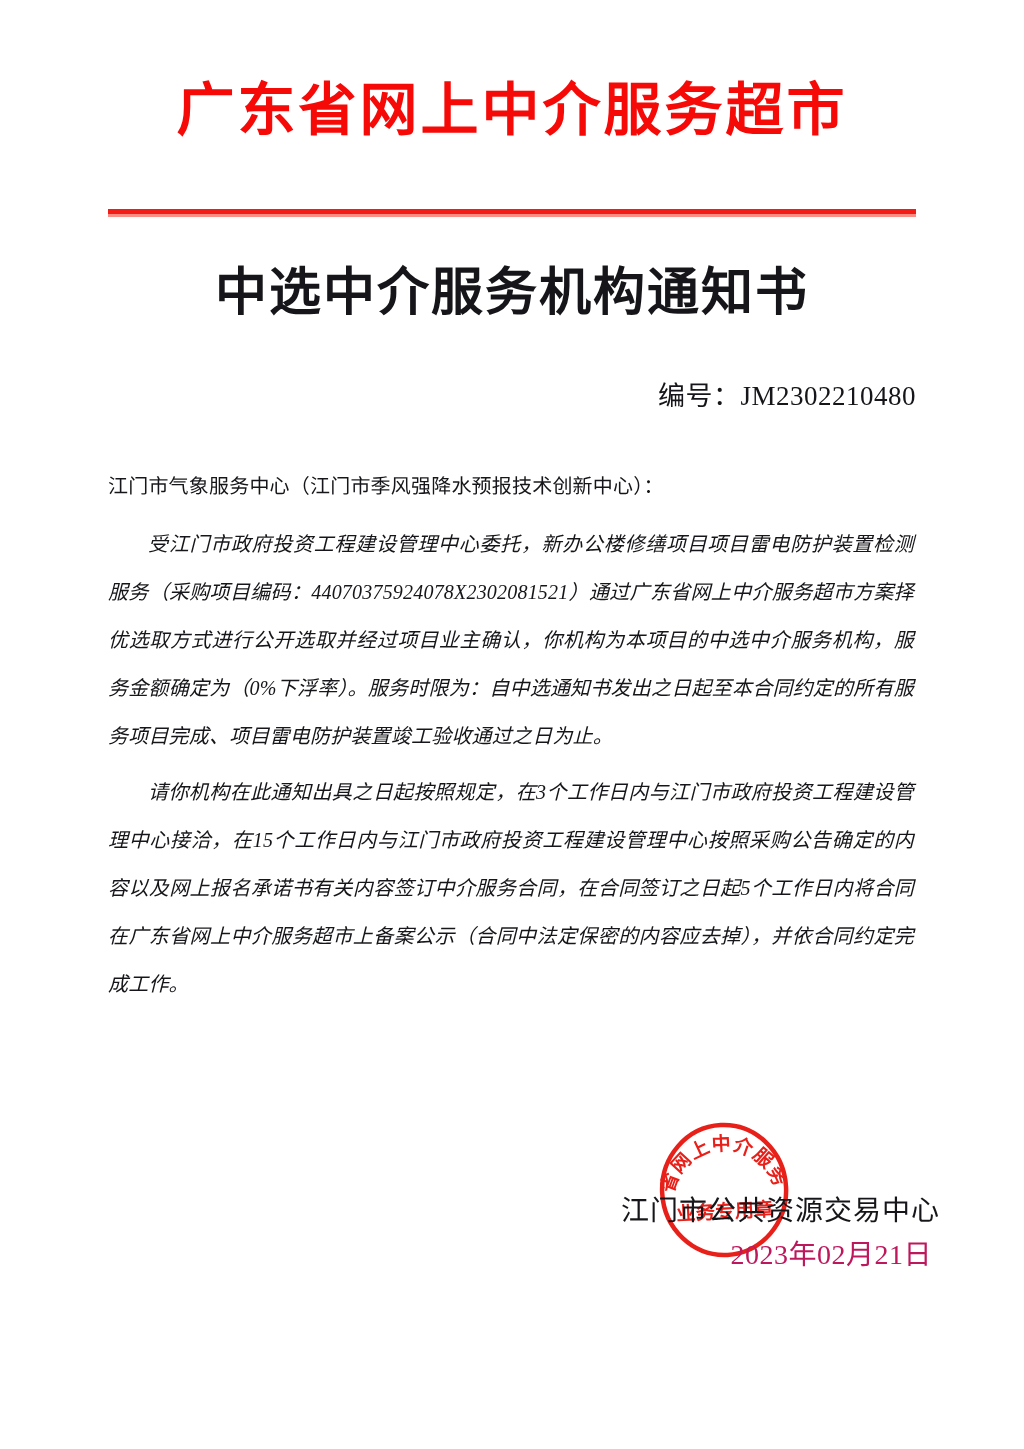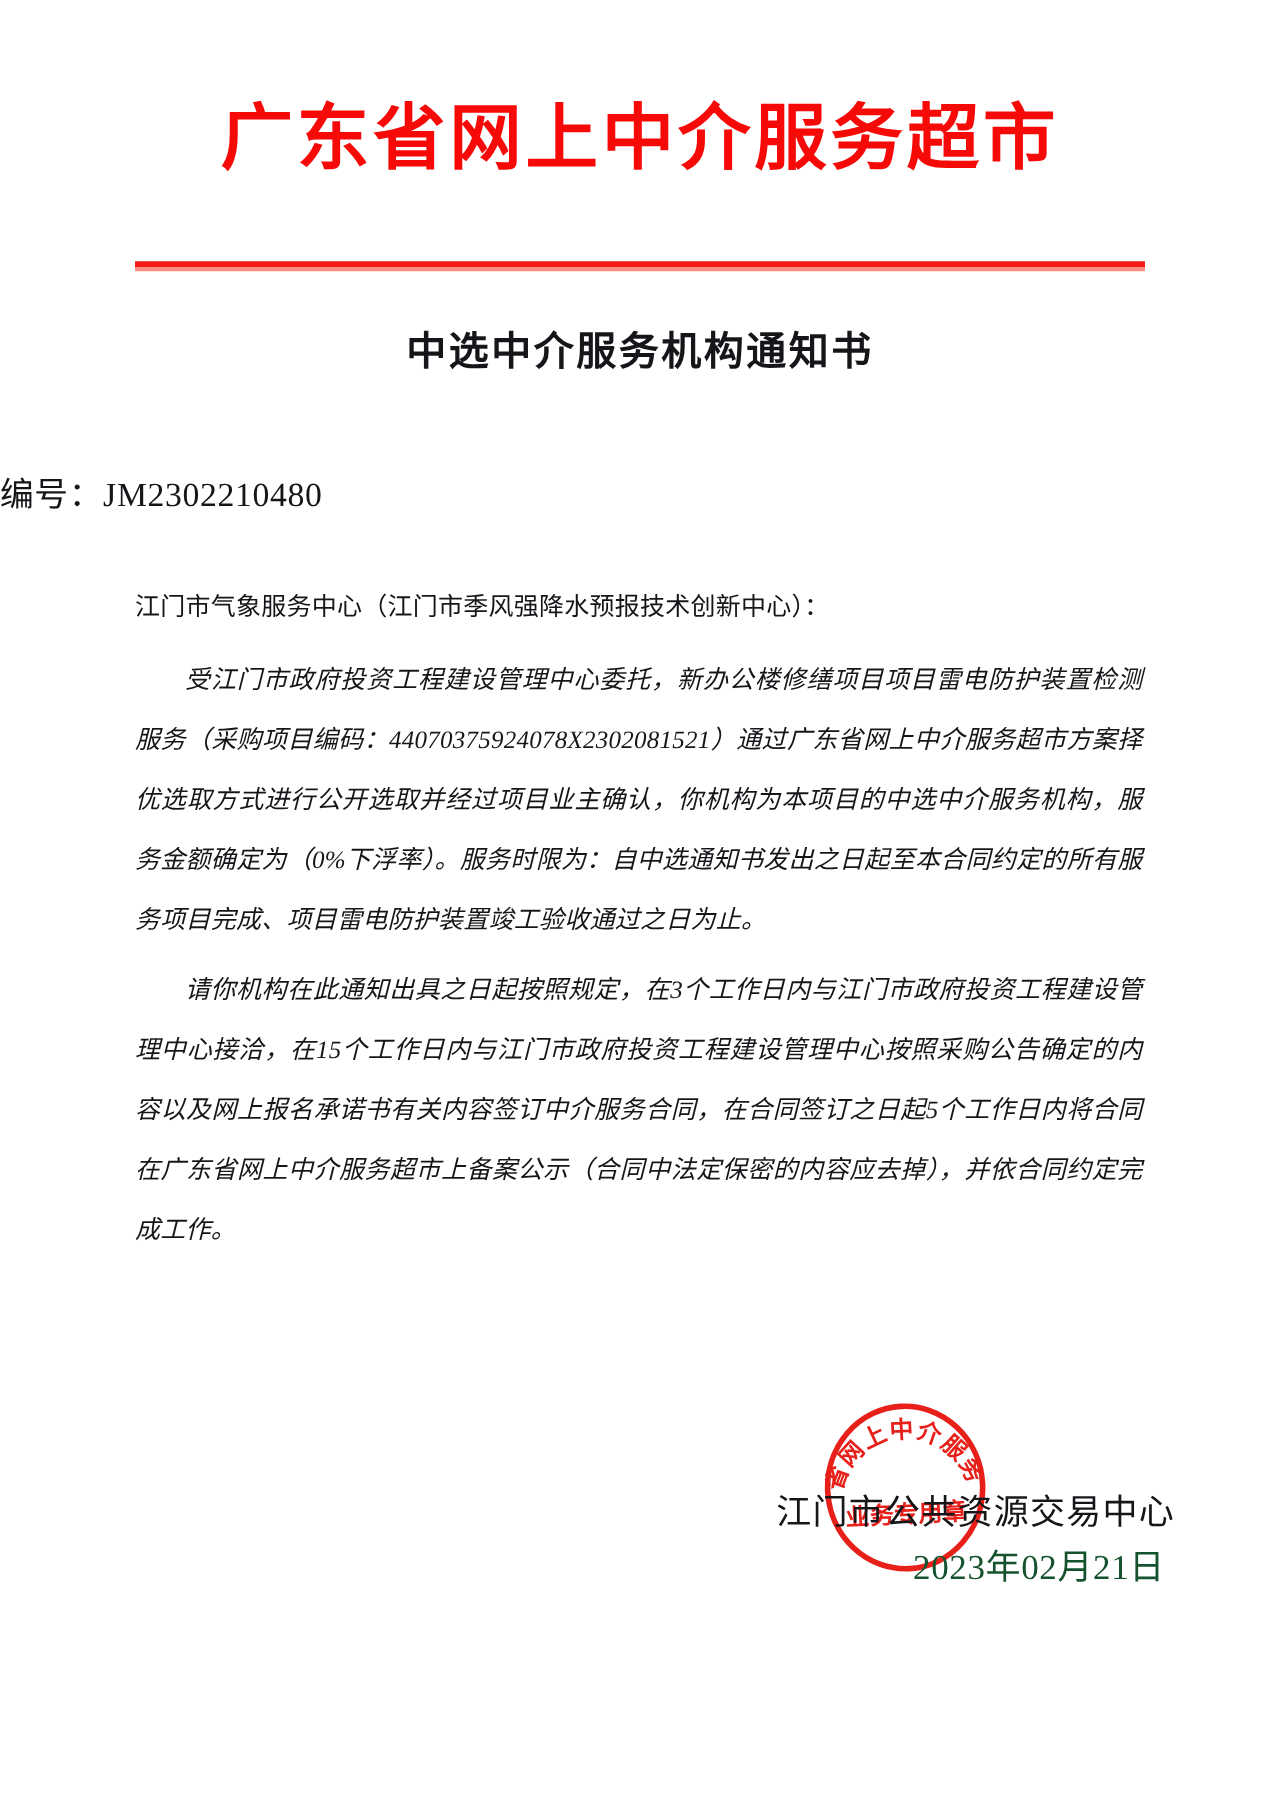--- a/index.html
+++ b/index.html
@@ -68,36 +68,37 @@
     background: #fb8d84;
   }
 
   
   .doc-title {
     position: absolute;
     top: 262px;
     left: 0;
     width: 1024px;
     text-align: center;
-    font-size: 32px;
+    font-size: 52px;
     font-weight: bold;
     letter-spacing: 2px;
     line-height: 1.2;
     color: #16161a;
     white-space: nowrap;
   }
 
   
   .serial-row {
     position: absolute;
     top: 374px;
     left: 0;
     width: 1024px;
     padding-right: 108px;
     box-sizing: border-box;
+    text-align: right;
     font-size: 27px;
     letter-spacing: 0.5px;
     color: #16161a;
   }
 
   
   .body-block {
     position: absolute;
     top: 462px;
     left: 108px;
@@ -135,21 +136,21 @@
     font-size: 28px;
     line-height: 44px;
     letter-spacing: 1px;
     color: #16161a;
     white-space: nowrap;
   }
   .sign-date {
     font-size: 28px;
     line-height: 44px;
     letter-spacing: 0.5px;
-    color: #14532d;
+    color: #be185d;
     white-space: nowrap;
     padding-right: 8px;
   }
 
   
   .seal {
     position: absolute;
     left: 657px;
     top: 1118px;
     width: 134px;

